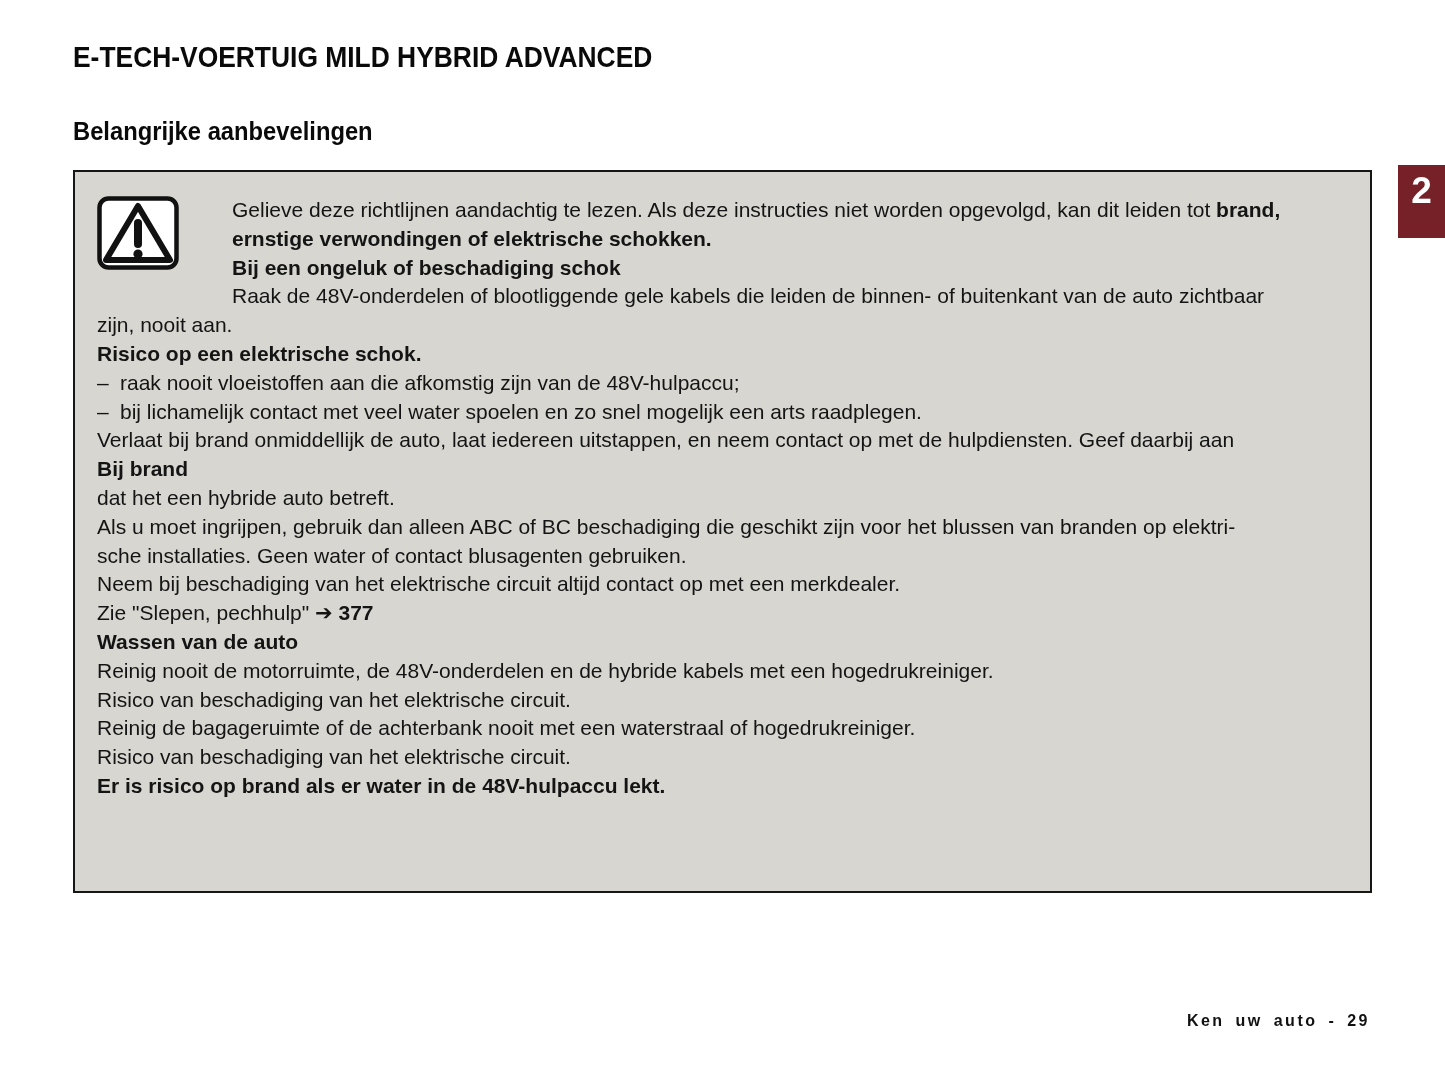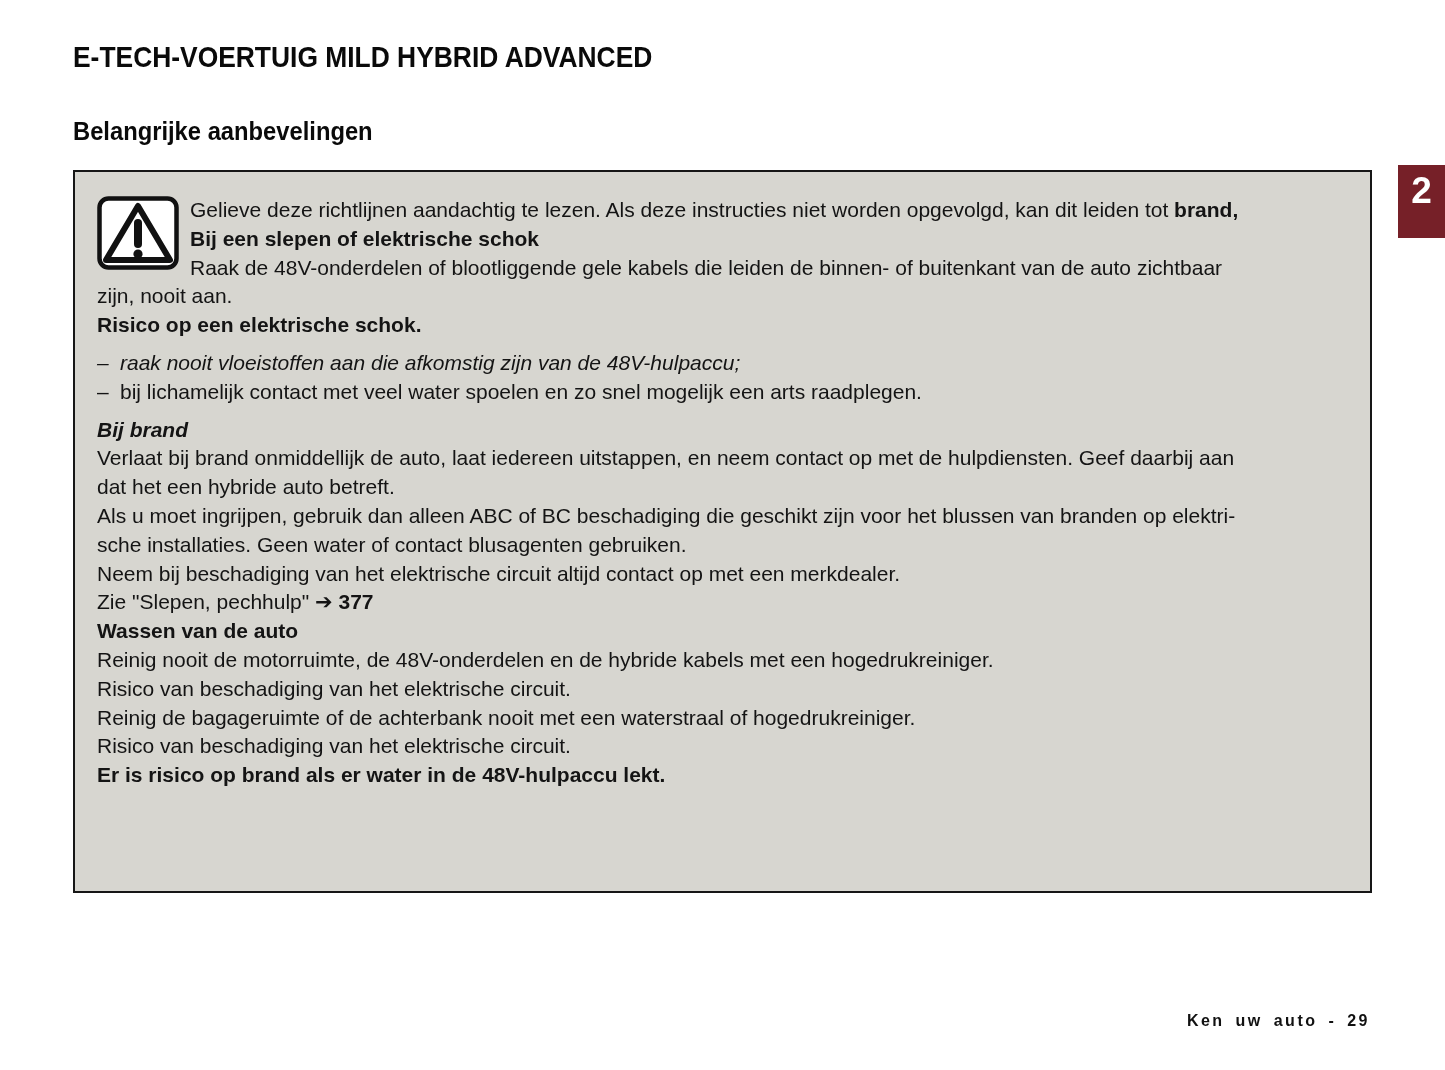--- a/index.html
+++ b/index.html
@@ -50,28 +50,28 @@
     background: #d7d6d0;
     padding: 24px 22px 0 22px;
   }
   .icon-row { display: flex; align-items: flex-start; }
   .warn-icon {
     flex: 0 0 auto;
     width: 82px;
     height: 74px;
     margin-right: 11px;
   }
-  .intro-col { flex: 1 1 auto; min-width: 0; }
+  .intro-col { flex: 1 1 auto; min-width: 0; margin-left: 42px; }
   .wline {
     font-size: 21px;
     line-height: 28.8px;
     white-space: nowrap;
   }
   .wline b { font-weight: bold; }
-  .gap-top { margin-top: 9px; font-style: italic; }
+  .gap-top { margin-top: 0; }
   .dash { display: inline-block; width: 23px; }
   .chapter-tab {
     position: absolute;
     right: 0;
     top: 165px;
     width: 47px;
     height: 73px;
     box-sizing: border-box;
     display: flex;
     justify-content: center;
@@ -107,31 +107,32 @@
       <div class="warn-icon">
         <svg viewBox="0 0 82 74" width="82" height="74" aria-hidden="true">
           <rect x="2.5" y="2.5" width="77" height="69" rx="9" ry="9" fill="#ffffff" stroke="#111111" stroke-width="4.5"></rect>
           <path d="M41 10 L73 64 L9 64 Z" fill="none" stroke="#111111" stroke-width="6" stroke-linejoin="round"></path>
           <path d="M41 27 L41 48" fill="none" stroke="#111111" stroke-width="8" stroke-linecap="round"></path>
           <circle cx="41" cy="58" r="4.6" fill="#111111"></circle>
         </svg>
       </div>
       <div class="intro-col">
           <div class="wline"><span>Gelieve deze richtlijnen aandachtig te lezen. Als deze instructies niet worden opgevolgd, kan dit leiden tot </span><b>brand,</b></div>
-          <div class="wline"><b>Bij een slepen of elektrische schok</b></div>
+          <div class="wline"><b>ernstige verwondingen of elektrische schokken.</b></div>
+          <div class="wline"><b>Bij een ongeluk of beschadiging schok</b></div>
           <div class="wline"><span>Raak de 48V-onderdelen of blootliggende gele kabels die leiden de binnen- of buitenkant van de auto zichtbaar</span></div>
         </div>
     </div>
     <div>
         <div class="wline"><span>zijn, nooit aan.</span></div>
         <div class="wline"><b>Risico op een elektrische schok.</b></div>
         <div class="wline gap-top"><span class="dash">–</span><span>raak nooit vloeistoffen aan die afkomstig zijn van de 48V-hulpaccu;</span></div>
         <div class="wline"><span class="dash">–</span><span>bij lichamelijk contact met veel water spoelen en zo snel mogelijk een arts raadplegen.</span></div>
+        <div class="wline"><span>Verlaat bij brand onmiddellijk de auto, laat iedereen uitstappen, en neem contact op met de hulpdiensten. Geef daarbij aan</span></div>
         <div class="wline gap-top"><b>Bij brand</b></div>
-        <div class="wline"><span>Verlaat bij brand onmiddellijk de auto, laat iedereen uitstappen, en neem contact op met de hulpdiensten. Geef daarbij aan</span></div>
         <div class="wline"><span>dat het een hybride auto betreft.</span></div>
         <div class="wline"><span>Als u moet ingrijpen, gebruik dan alleen ABC of BC beschadiging die geschikt zijn voor het blussen van branden op elektri-</span></div>
         <div class="wline"><span>sche installaties. Geen water of contact blusagenten gebruiken.</span></div>
         <div class="wline"><span>Neem bij beschadiging van het elektrische circuit altijd contact op met een merkdealer.</span></div>
         <div class="wline"><span>Zie "Slepen, pechhulp" </span><b>➔ 377</b></div>
         <div class="wline"><b>Wassen van de auto</b></div>
         <div class="wline"><span>Reinig nooit de motorruimte, de 48V-onderdelen en de hybride kabels met een hogedrukreiniger.</span></div>
         <div class="wline"><span>Risico van beschadiging van het elektrische circuit.</span></div>
         <div class="wline"><span>Reinig de bagageruimte of de achterbank nooit met een waterstraal of hogedrukreiniger.</span></div>
         <div class="wline"><span>Risico van beschadiging van het elektrische circuit.</span></div>

